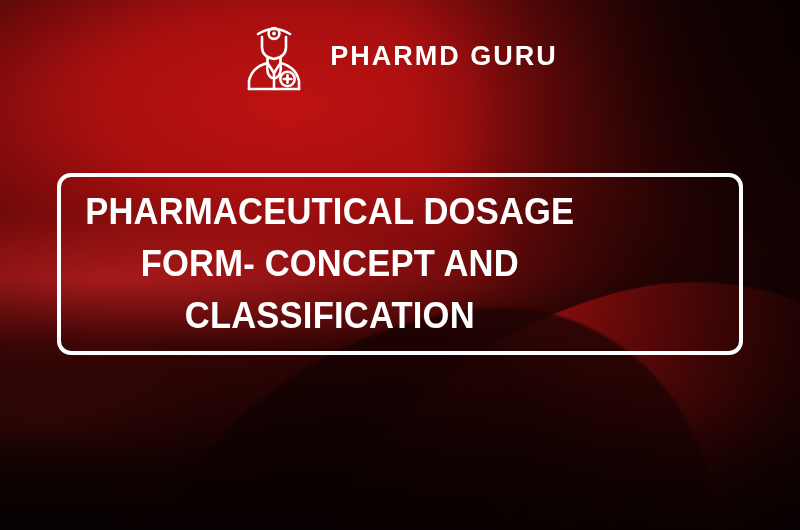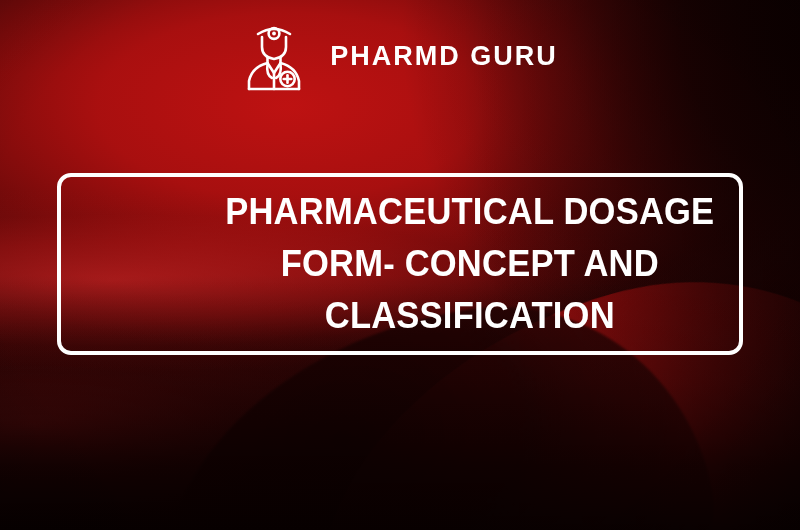--- a/index.html
+++ b/index.html
@@ -174,21 +174,21 @@
     position: absolute;
     left: 57px;
     top: 173px;
     width: 686px;
     height: 182px;
     box-sizing: border-box;
     border: 4px solid #ffffff;
     border-radius: 14px;
     display: flex;
     align-items: center;
-    justify-content: flex-end;
+    justify-content: flex-start;
   }
   #title-text {
     color: #ffffff;
     text-align: center;
     font-size: 36px;
     font-weight: bold;
     line-height: 1.44;
     letter-spacing: 0.2px;
     padding: 0 14px;
     font-family: "Liberation Sans", sans-serif;

